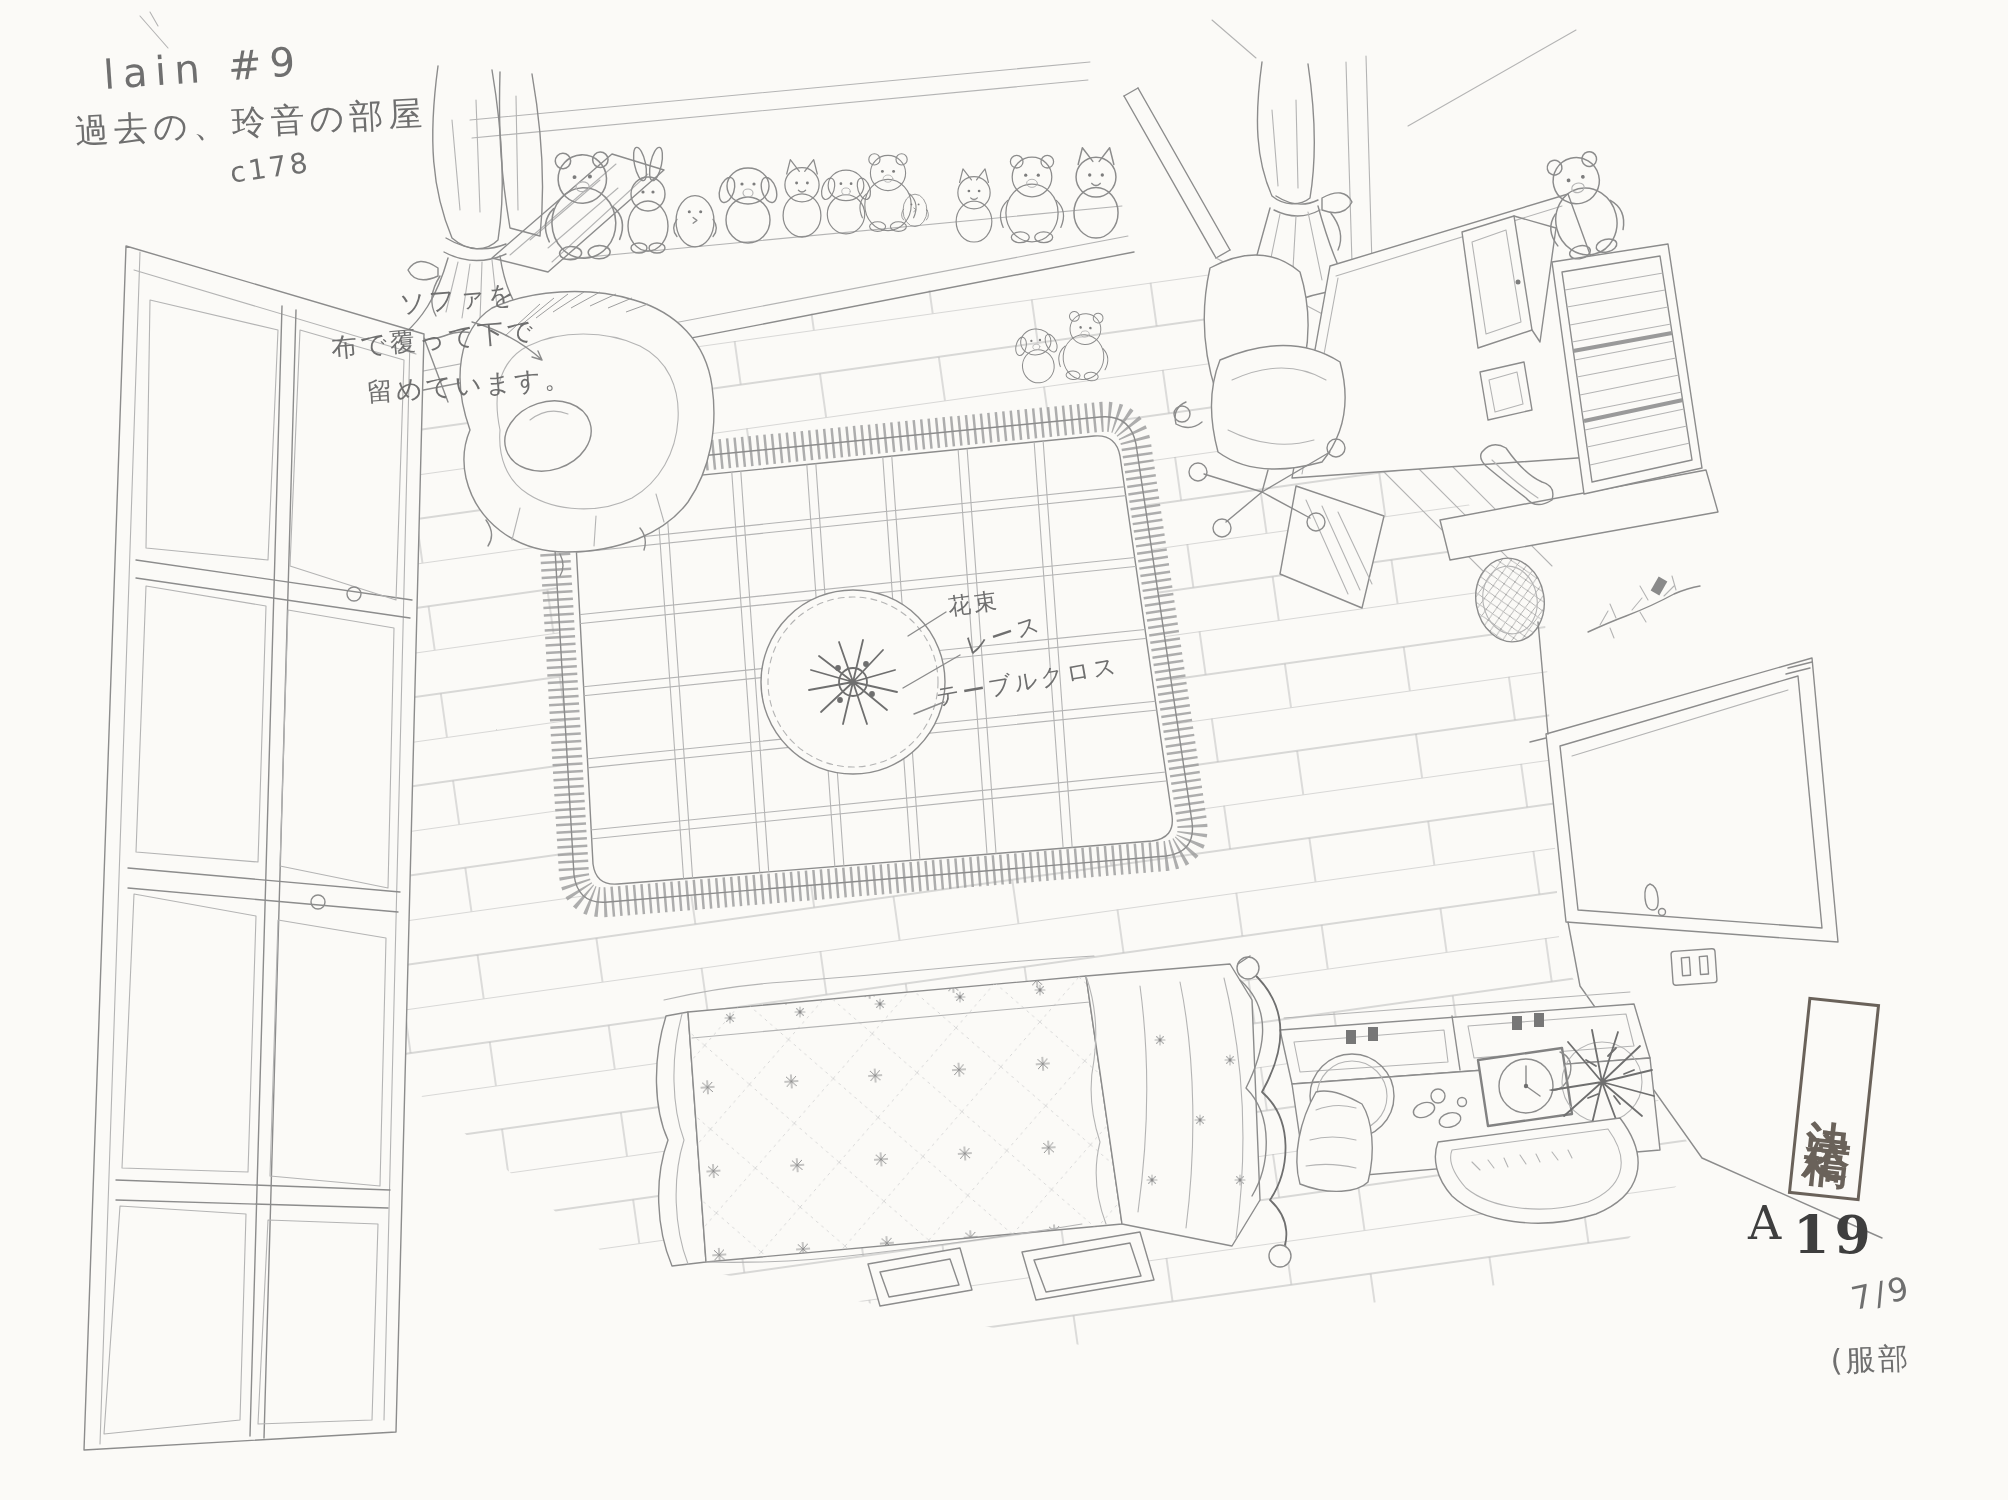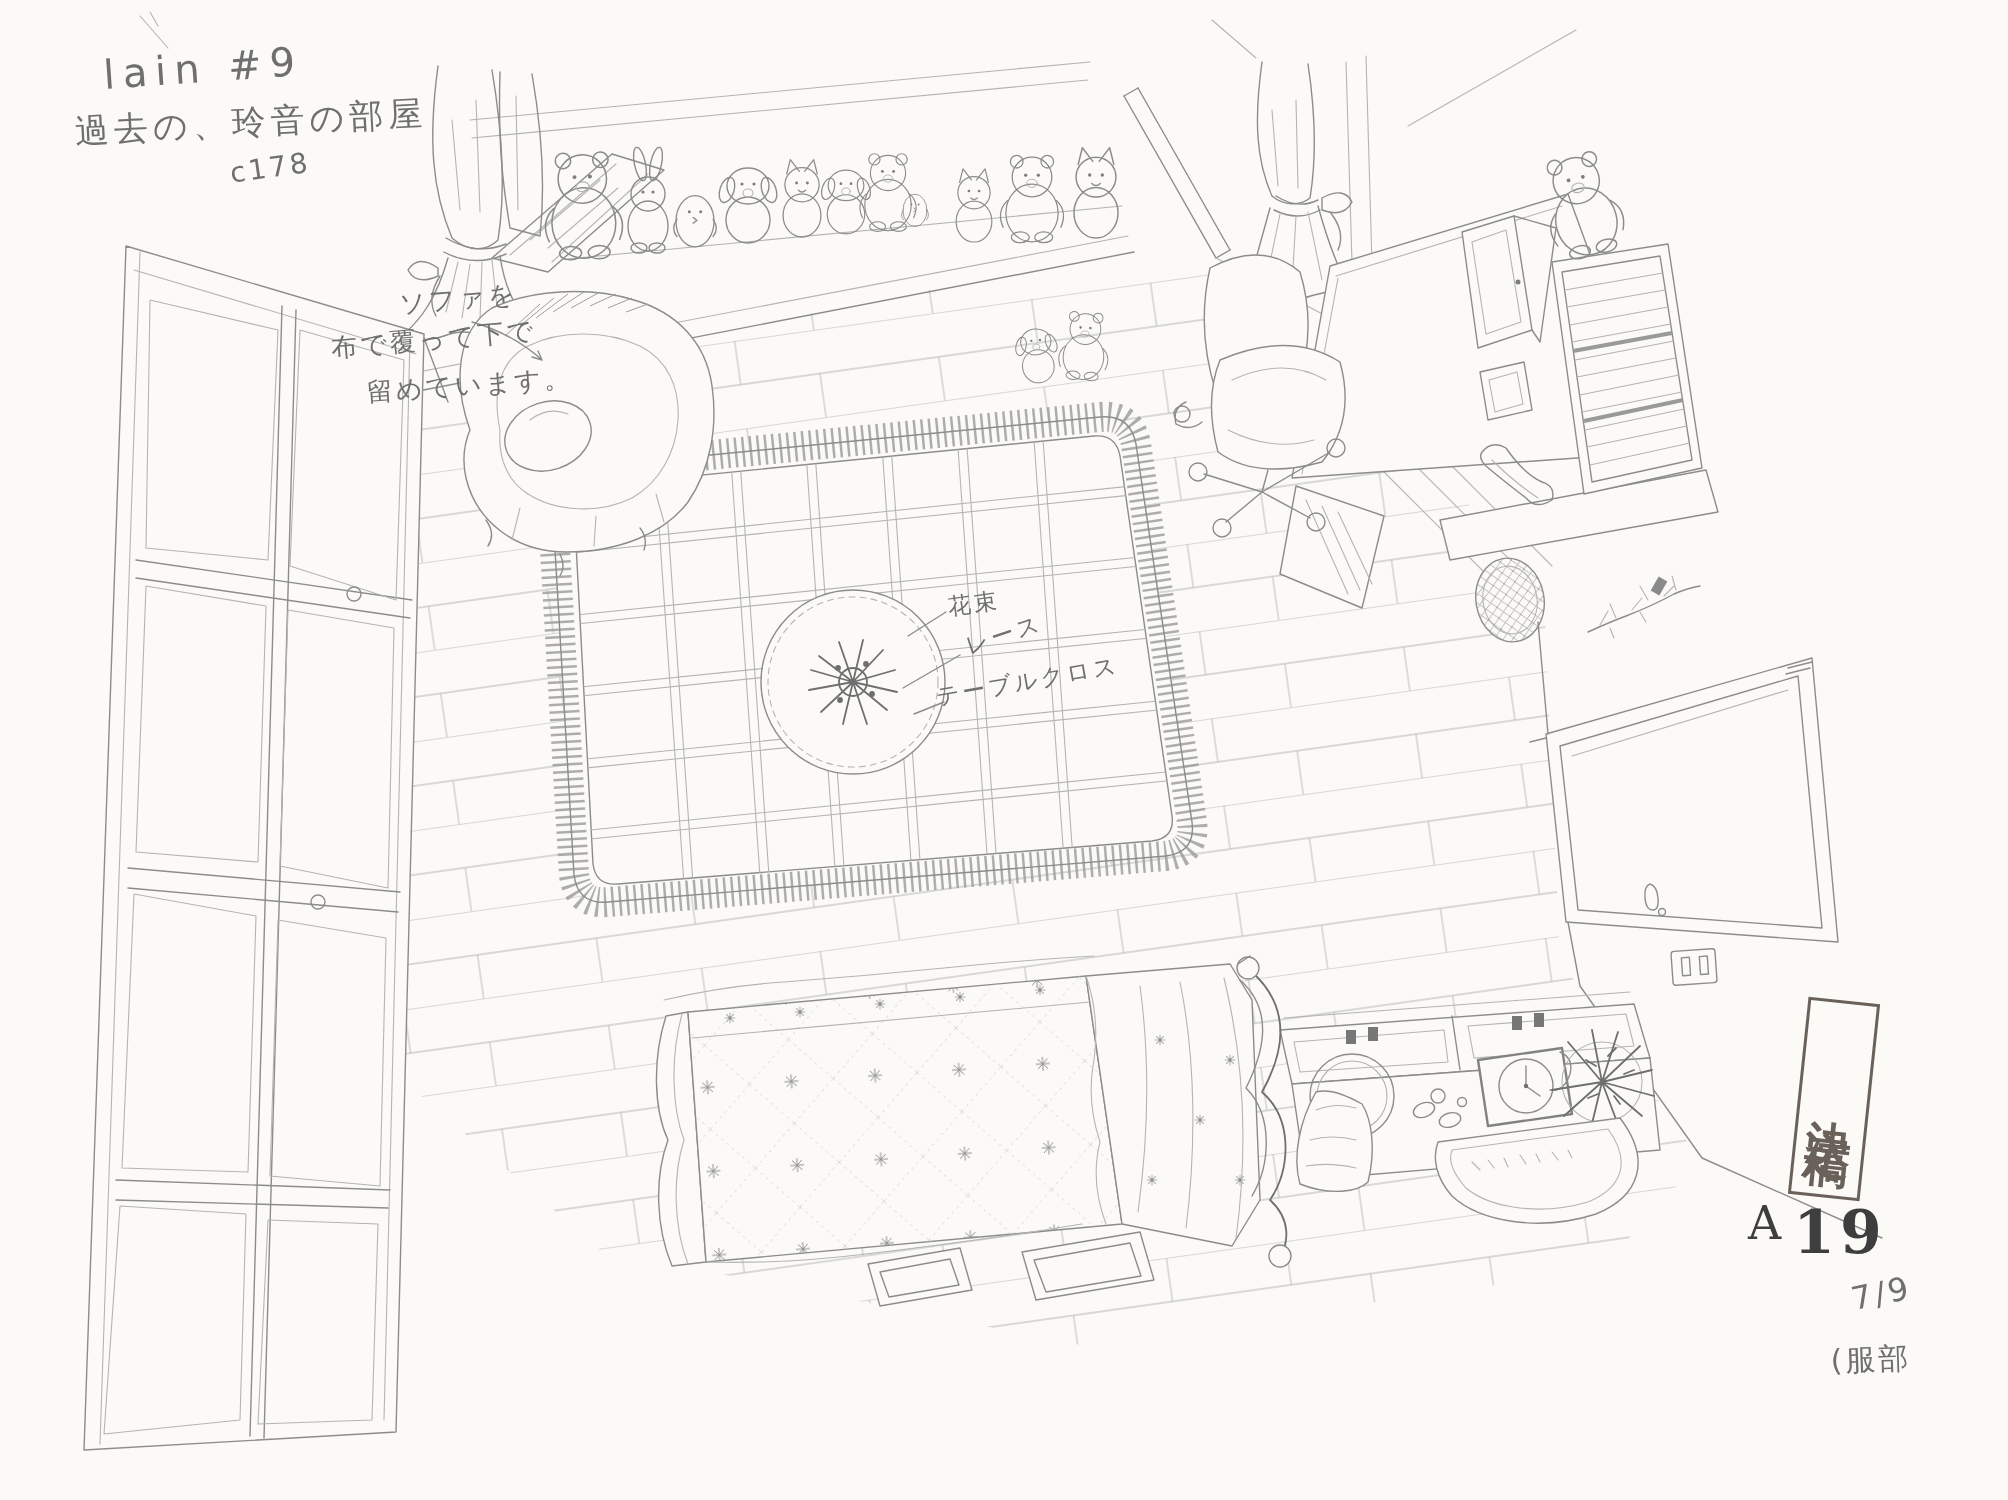--- a/index.html
+++ b/index.html
@@ -10,21 +10,21 @@
   .sl{stroke:var(--pencil_light,#b4b4b4);fill:none;stroke-width:1.1;stroke-linecap:round;stroke-linejoin:round}
   .sd{stroke:var(--pencil_dark,#6f6f6f);fill:none;stroke-width:1.8;stroke-linecap:round;stroke-linejoin:round}
   .wf{fill:var(--paper,#fbfaf7);stroke:var(--pencil,#8c8c8c);stroke-width:1.4;stroke-linejoin:round}
   .hw{position:absolute;color:var(--pencil_dark,#6f6f6f);white-space:nowrap;transform-origin:left top;line-height:1.15;letter-spacing:3px}
   .stamp{position:absolute;left:1798px;top:1000px;width:66px;height:192px;border:3px solid var(--stamp_ink,#6a625a);
          color:var(--stamp_ink,#6a625a);writing-mode:vertical-rl;text-orientation:upright;
          font-family:"DejaVu Serif","Liberation Serif",serif;font-size:46px;font-weight:600;letter-spacing:10px;
          display:flex;align-items:center;justify-content:center;transform:rotate(6deg);transform-origin:center}
   .page{position:absolute;left:1748px;top:1196px;color:#3e3e3e;font-family:"DejaVu Serif","Liberation Serif",serif}
   .page .letter{font-size:46px;vertical-align:14px;margin-right:12px}
-  .page .num{font-size:60px;font-weight:bold;letter-spacing:5px}
+  .page .num{font-size:52px;font-weight:bold;letter-spacing:5px}
   .date{position:absolute;left:1848px;top:1282px;font-size:32px;transform:rotate(-12deg)}
   .sig{position:absolute;left:1830px;top:1344px;font-size:30px;transform:rotate(-2deg)}
 </style>
 </head>
 <body>
 
 <div class="canvas">
 
 <svg width="2008" height="1500" viewBox="0 0 2008 1500">
 <defs>

